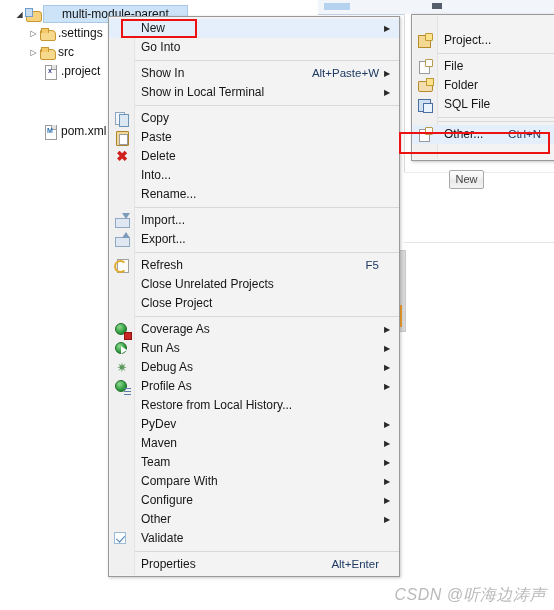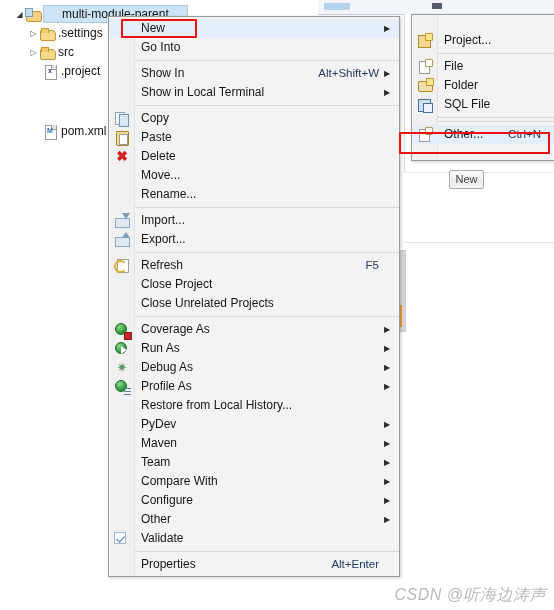--- a/index.html
+++ b/index.html
@@ -428,21 +428,21 @@
   </div>
 
   <div class="mi">
     <span class="mlabel">Go Into</span>
   </div>
 
   <div class="msep"></div>
 
   <div class="mi">
     <span class="mlabel">Show In</span>
-    <span class="accel">Alt+Shift+W</span>
+    <span class="accel">Alt+Paste+W</span>
     <span class="submenu-arrow">▶</span>
   </div>
 
   <div class="mi">
     <span class="mlabel">Show in Local Terminal</span>
     <span class="submenu-arrow">▶</span>
   </div>
 
   <div class="msep"></div>
 
@@ -461,21 +461,21 @@
   </div>
 
   <div class="mi">
     <span class="micon">
         <span class="ico ico-delete">✖</span>
       </span>
     <span class="mlabel">Delete</span>
   </div>
 
   <div class="mi">
-    <span class="mlabel">Move...</span>
+    <span class="mlabel">Into...</span>
   </div>
 
   <div class="mi">
     <span class="mlabel">Rename...</span>
   </div>
 
   <div class="msep"></div>
 
   <div class="mi">
     <span class="micon">
@@ -495,25 +495,25 @@
 
   <div class="mi">
     <span class="micon">
         <span class="ico ico-refresh"></span>
       </span>
     <span class="mlabel">Refresh</span>
     <span class="accel">F5</span>
   </div>
 
   <div class="mi">
+    <span class="mlabel">Close Unrelated Projects</span>
+  </div>
+
+  <div class="mi">
     <span class="mlabel">Close Project</span>
-  </div>
-
-  <div class="mi">
-    <span class="mlabel">Close Unrelated Projects</span>
   </div>
 
   <div class="msep"></div>
 
   <div class="mi">
     <span class="micon">
         <span class="ico ico-ball ico-cov"></span>
       </span>
     <span class="mlabel">Coverage As</span>
     <span class="submenu-arrow">▶</span>

